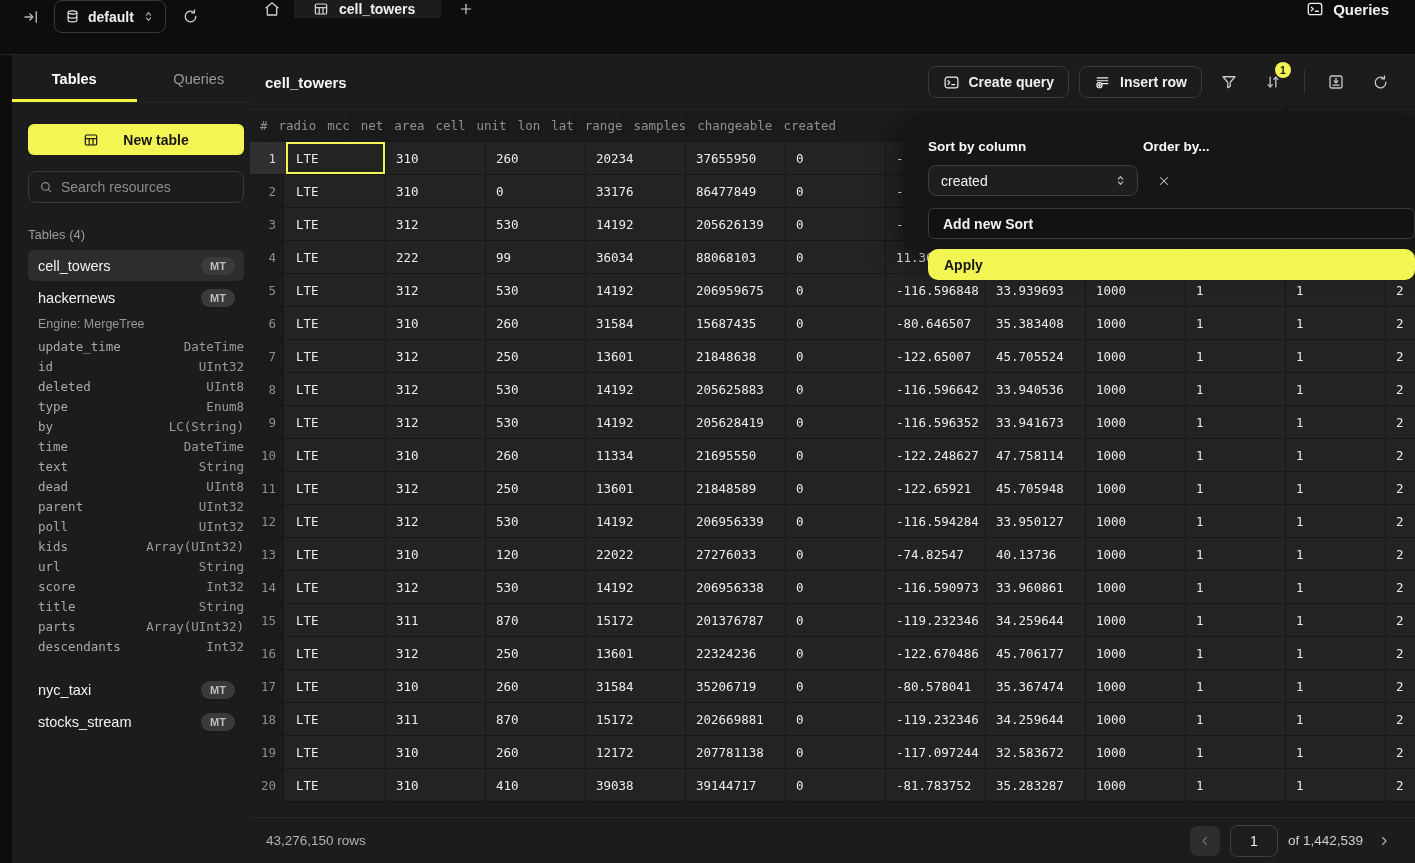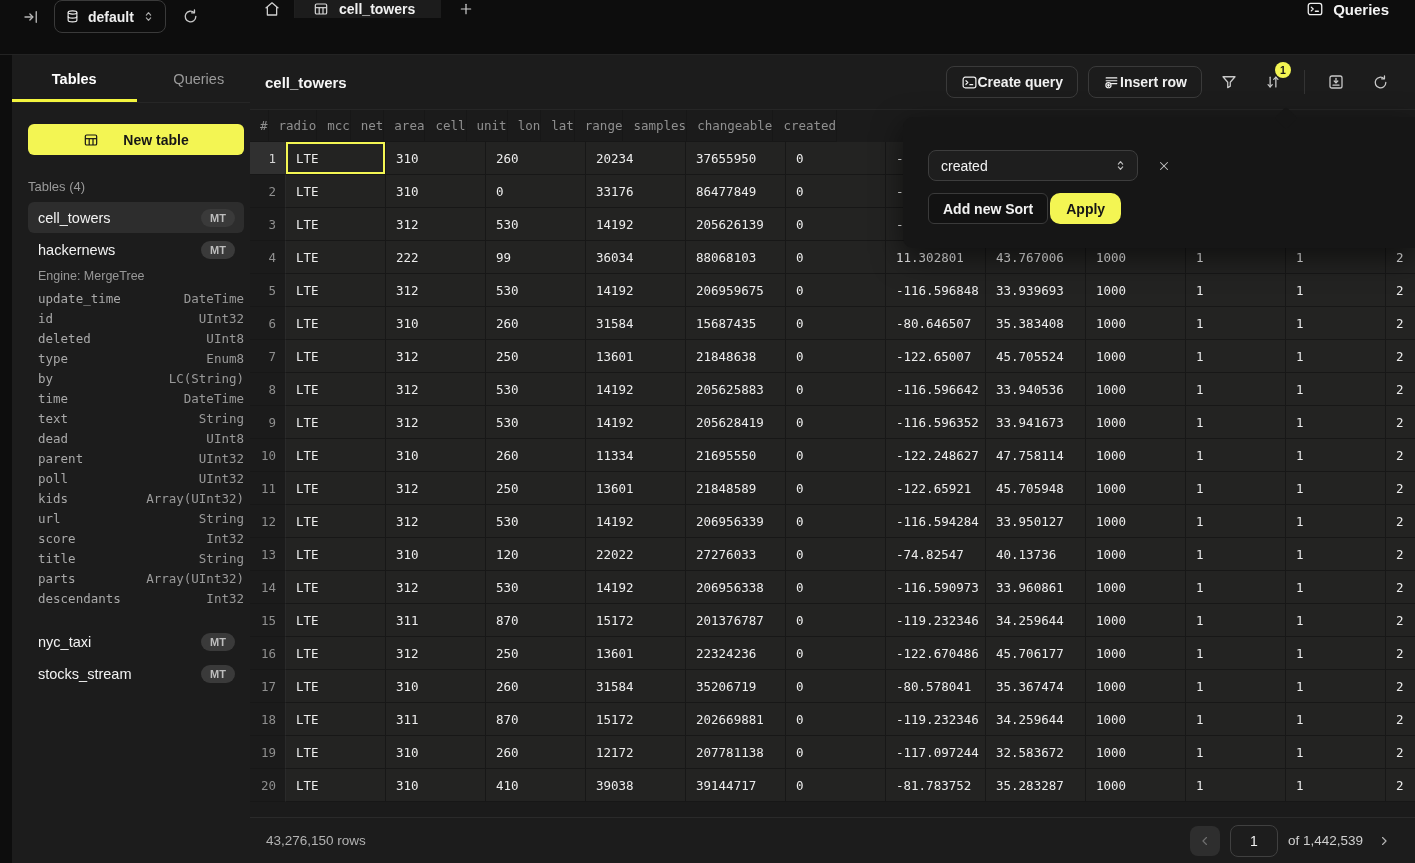--- a/index.html
+++ b/index.html
@@ -61,21 +61,21 @@
   .schema-row { display:flex; justify-content:space-between; height:20px; align-items:flex-start; color:#a9a9a9; }
   .schema-row .f-type { color:#9a9a9a;padding-left:24px; }
   .tbl-gap { height:8px; }
 
   
   .main { position:absolute; left:250px; top:55px; width:1165px; height:808px; background:#1b1b1b; }
   .content-header { height:55px; background:#1c1c1c; border-bottom:1px solid #262626;
     display:flex; align-items:center; justify-content:space-between; padding:0 18px 0 15px; }
   .page-title { font-size:15px; font-weight:700; color:#f5f5f5; }
   .toolbar { display:flex; align-items:center; gap:10px; }
-  .tb-btn { display:flex; align-items:center; height:32px; padding:12px 14px;
+  .tb-btn { display:flex; align-items:center; gap:9px; height:32px; padding:12px 14px;
     border:1px solid #3a3a3a; border-radius:8px; color:#f0f0f0; font-size:14px; font-weight:600; cursor:pointer; }
   .tb-icon { width:34px; height:32px; display:flex; align-items:center; justify-content:center;
     color:#c9c9c9; cursor:pointer; position:relative; }
   .tb-badge { position:absolute; top:-4px; right:-1px; width:16px; height:16px; border-radius:50%;
     background:#f3f553; color:#161616; font-size:10.5px; font-weight:700;
     display:flex; align-items:center; justify-content:center; }
   .tb-divider { width:1px; height:24px; background:#333; margin:0 4px; }
 
   
   .grid-wrap { position:absolute; left:0; top:55px; width:1165px; height:693px; overflow:hidden; }
@@ -112,21 +112,21 @@
   .sp-grid { position:relative; }
   .sp-labels { display:flex; }
   .sp-label { font-size:13.5px; font-weight:700; color:#fafafa; }
   .sp-label.l1 { width:215px; }
   .sp-row { display:flex; align-items:center; margin-top:11px; gap:5px; }
   .sp-select { width:210px; height:31px; border:1px solid #3d3d3d; border-radius:8px; background:#1e1e1e;
     display:flex; align-items:center; justify-content:space-between; padding:0 10px 0 12px;
     font-size:14px; color:#f2f2f2; cursor:pointer; }
   .sp-select .chev { color:#bdbdbd; }
   .sp-close { margin-left:14px; color:#c2c2c2; cursor:pointer; }
-  .sp-buttons { display:flex; gap:2px; margin-top:12px; }
+  .sp-buttons { display:flex; gap:10px; margin-top:12px;flex-direction:column; }
   .sp-add { height:31px; padding:0 14px; border:1px solid #3a3a3a; border-radius:6px; background:#121212;
     color:#f2f2f2; font-size:14px; font-weight:600; display:flex; align-items:center; cursor:pointer; }
   .sp-apply { height:31px; padding:0 16px; border-radius:10px; background:#f3f553; color:#161616;
     font-size:14px; font-weight:600; display:flex; align-items:center; cursor:pointer; }
 </style>
 </head>
 <body>
 
 <div class="app">
 
@@ -222,20 +222,29 @@
         <svg width="16" height="16" viewBox="0 0 24 24" fill="none" stroke="currentColor" stroke-width="1.8">
             <rect x="3.5" y="4.5" width="17" height="15" rx="2"></rect>
             <line x1="3.5" y1="10" x2="20.5" y2="10"></line>
             <line x1="9.3" y1="10" x2="9.3" y2="19.5"></line>
             <line x1="15" y1="10" x2="15" y2="19.5"></line>
           </svg>
       </span>
       <span>New table</span>
     </div>
 
+    <div class="search-box">
+      <span class="icon">
+        <svg width="14" height="14" viewBox="0 0 24 24" fill="none" stroke="currentColor" stroke-width="2">
+            <circle cx="11" cy="11" r="6.5"></circle>
+            <line x1="16" y1="16" x2="20.5" y2="20.5"></line>
+          </svg>
+      </span>
+      <input type="text" placeholder="Search resources" style="">
+    </div>
 
     <div class="section-label">Tables (4)</div>
 
     <div class="tbl-item selected">
       <span>cell_towers</span>
       <span class="mt-badge">MT</span>
     </div>
 
     <div class="tbl-item">
       <span>hackernews</span>
@@ -765,20 +774,24 @@
               </svg>
           </span>
         </span>
       </div>
     </div>
   </main>
 
   <div class="sort-popup">
     <div class="sort-caret"></div>
     <div class="sp-grid">
+      <div class="sp-labels">
+        <div class="sp-label l1">Sort by column</div>
+        <div class="sp-label">Order by...</div>
+      </div>
       <div class="sp-row">
         <div class="sp-select">
           <span>created</span>
           <span class="icon chev">
             <svg width="13" height="13" viewBox="0 0 24 24" fill="none" stroke="currentColor" stroke-width="2.2" stroke-linecap="round" stroke-linejoin="round">
                 <path d="M8 9.5L12 5l4 4.5"></path>
                 <path d="M8 14.5l4 4.5 4-4.5"></path>
               </svg>
           </span>
         </div>

